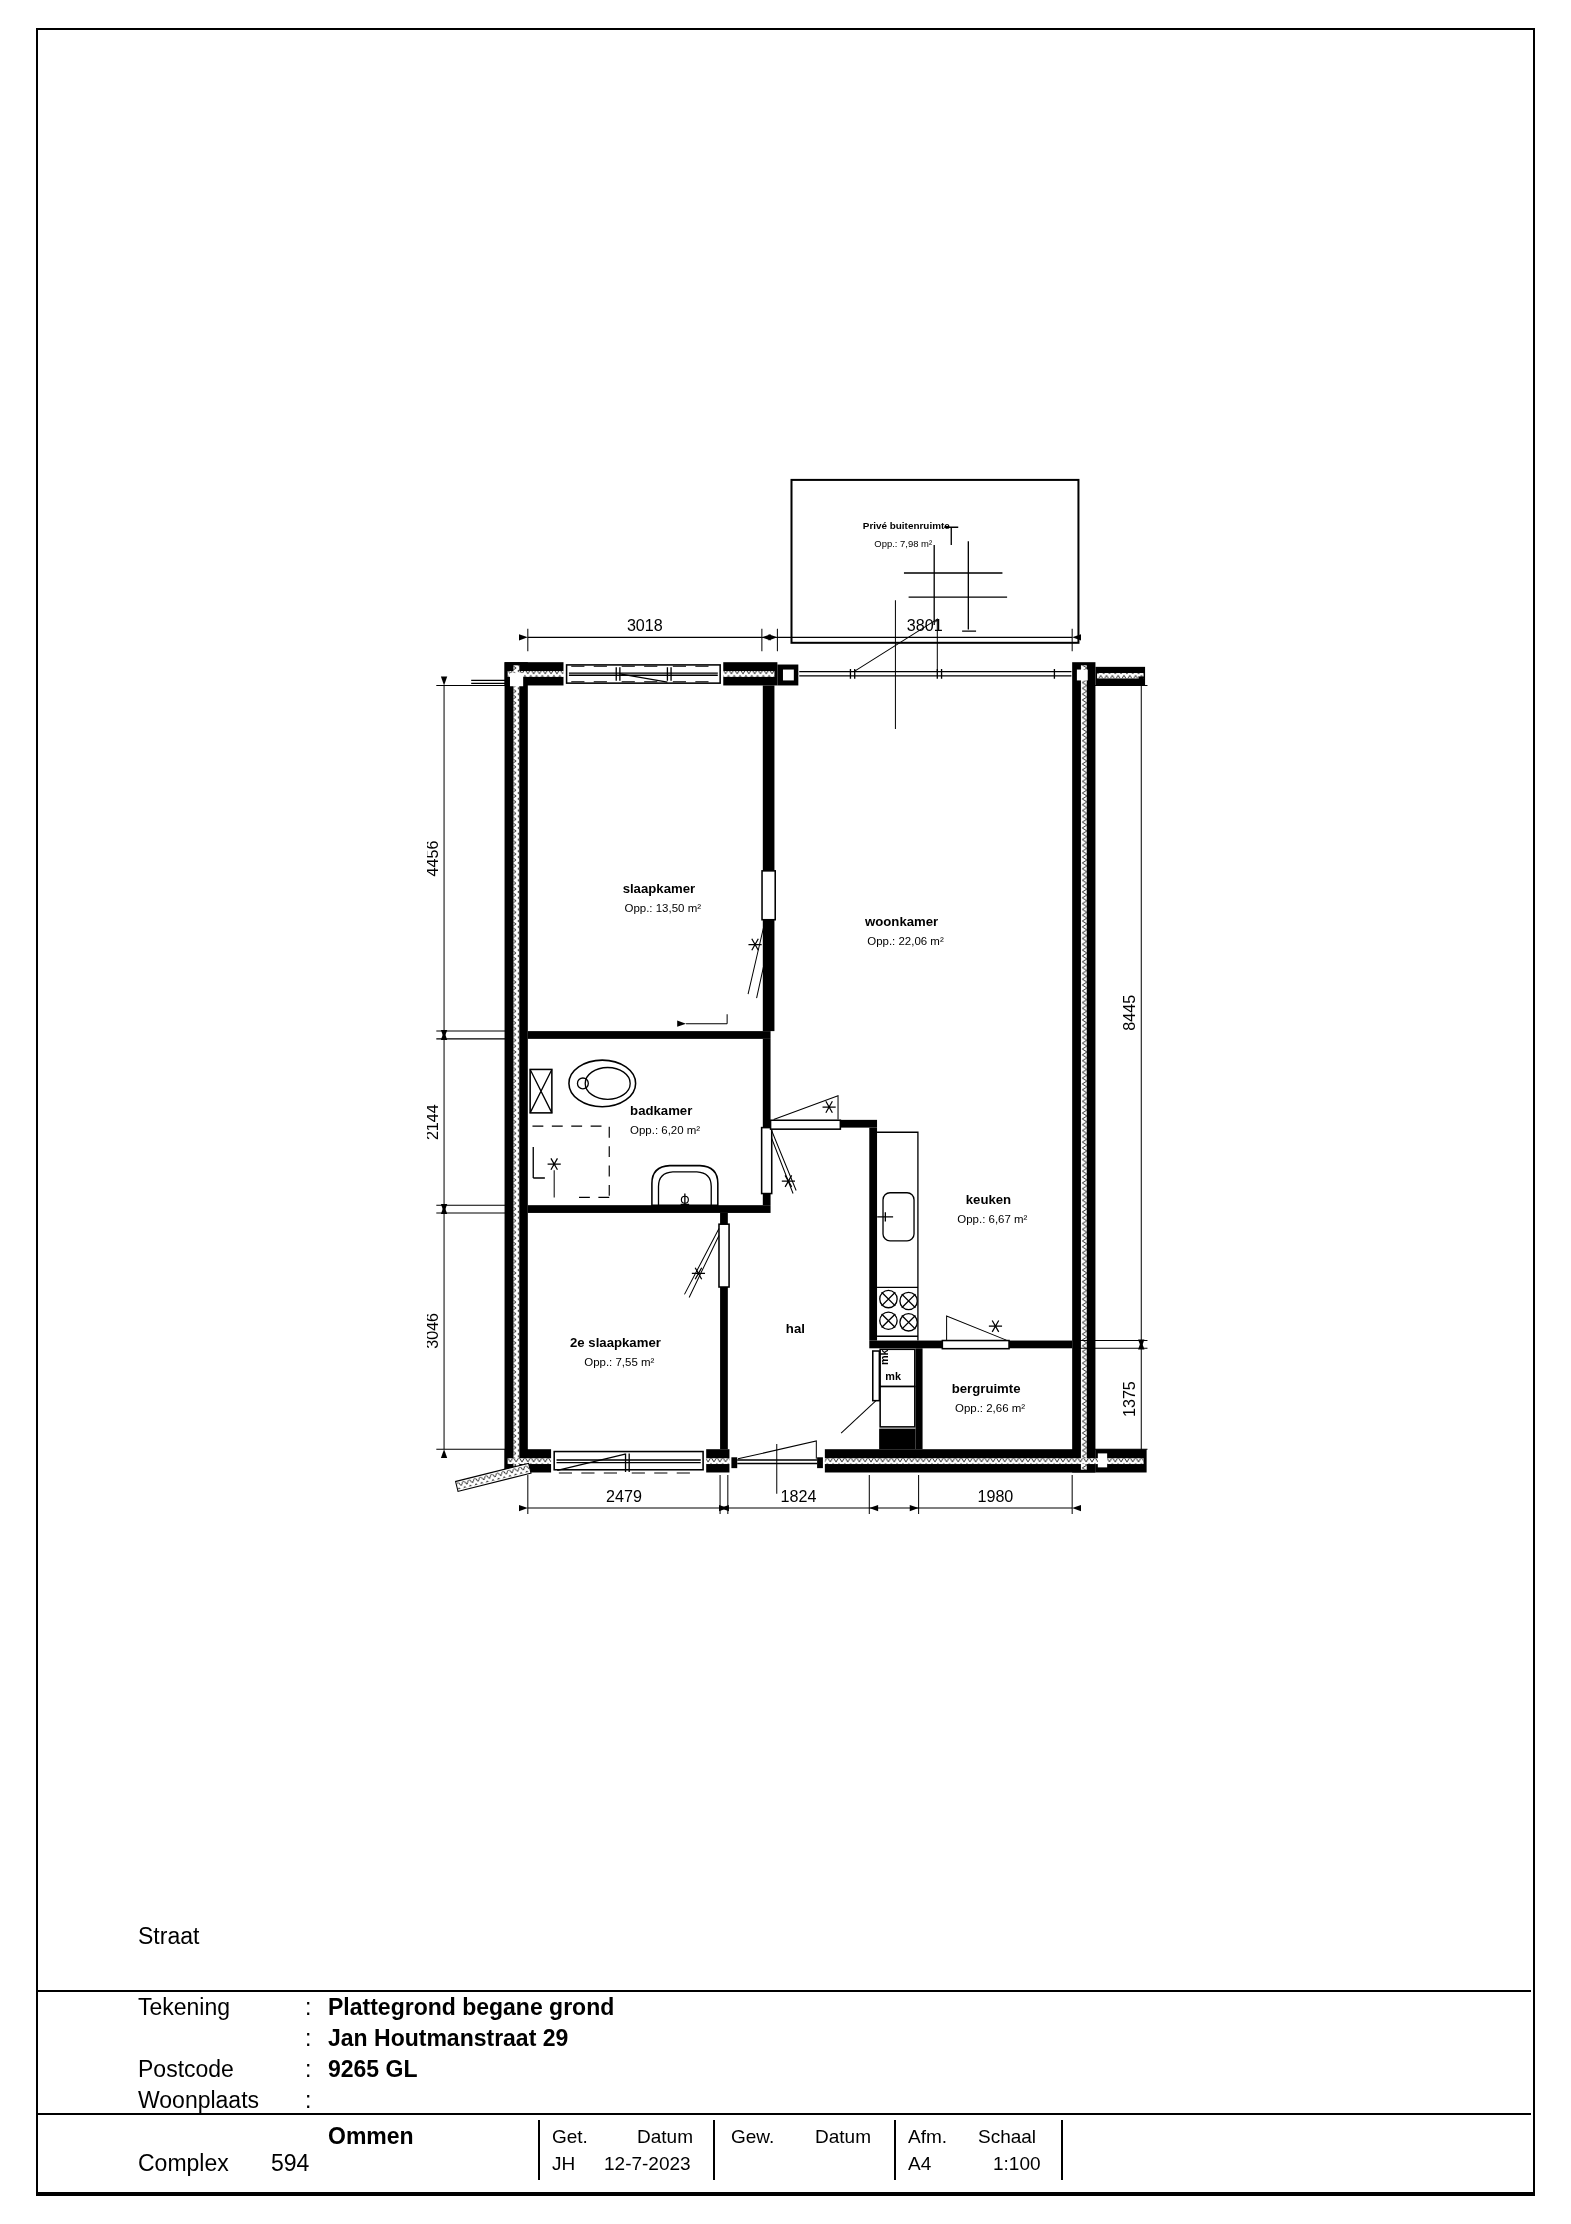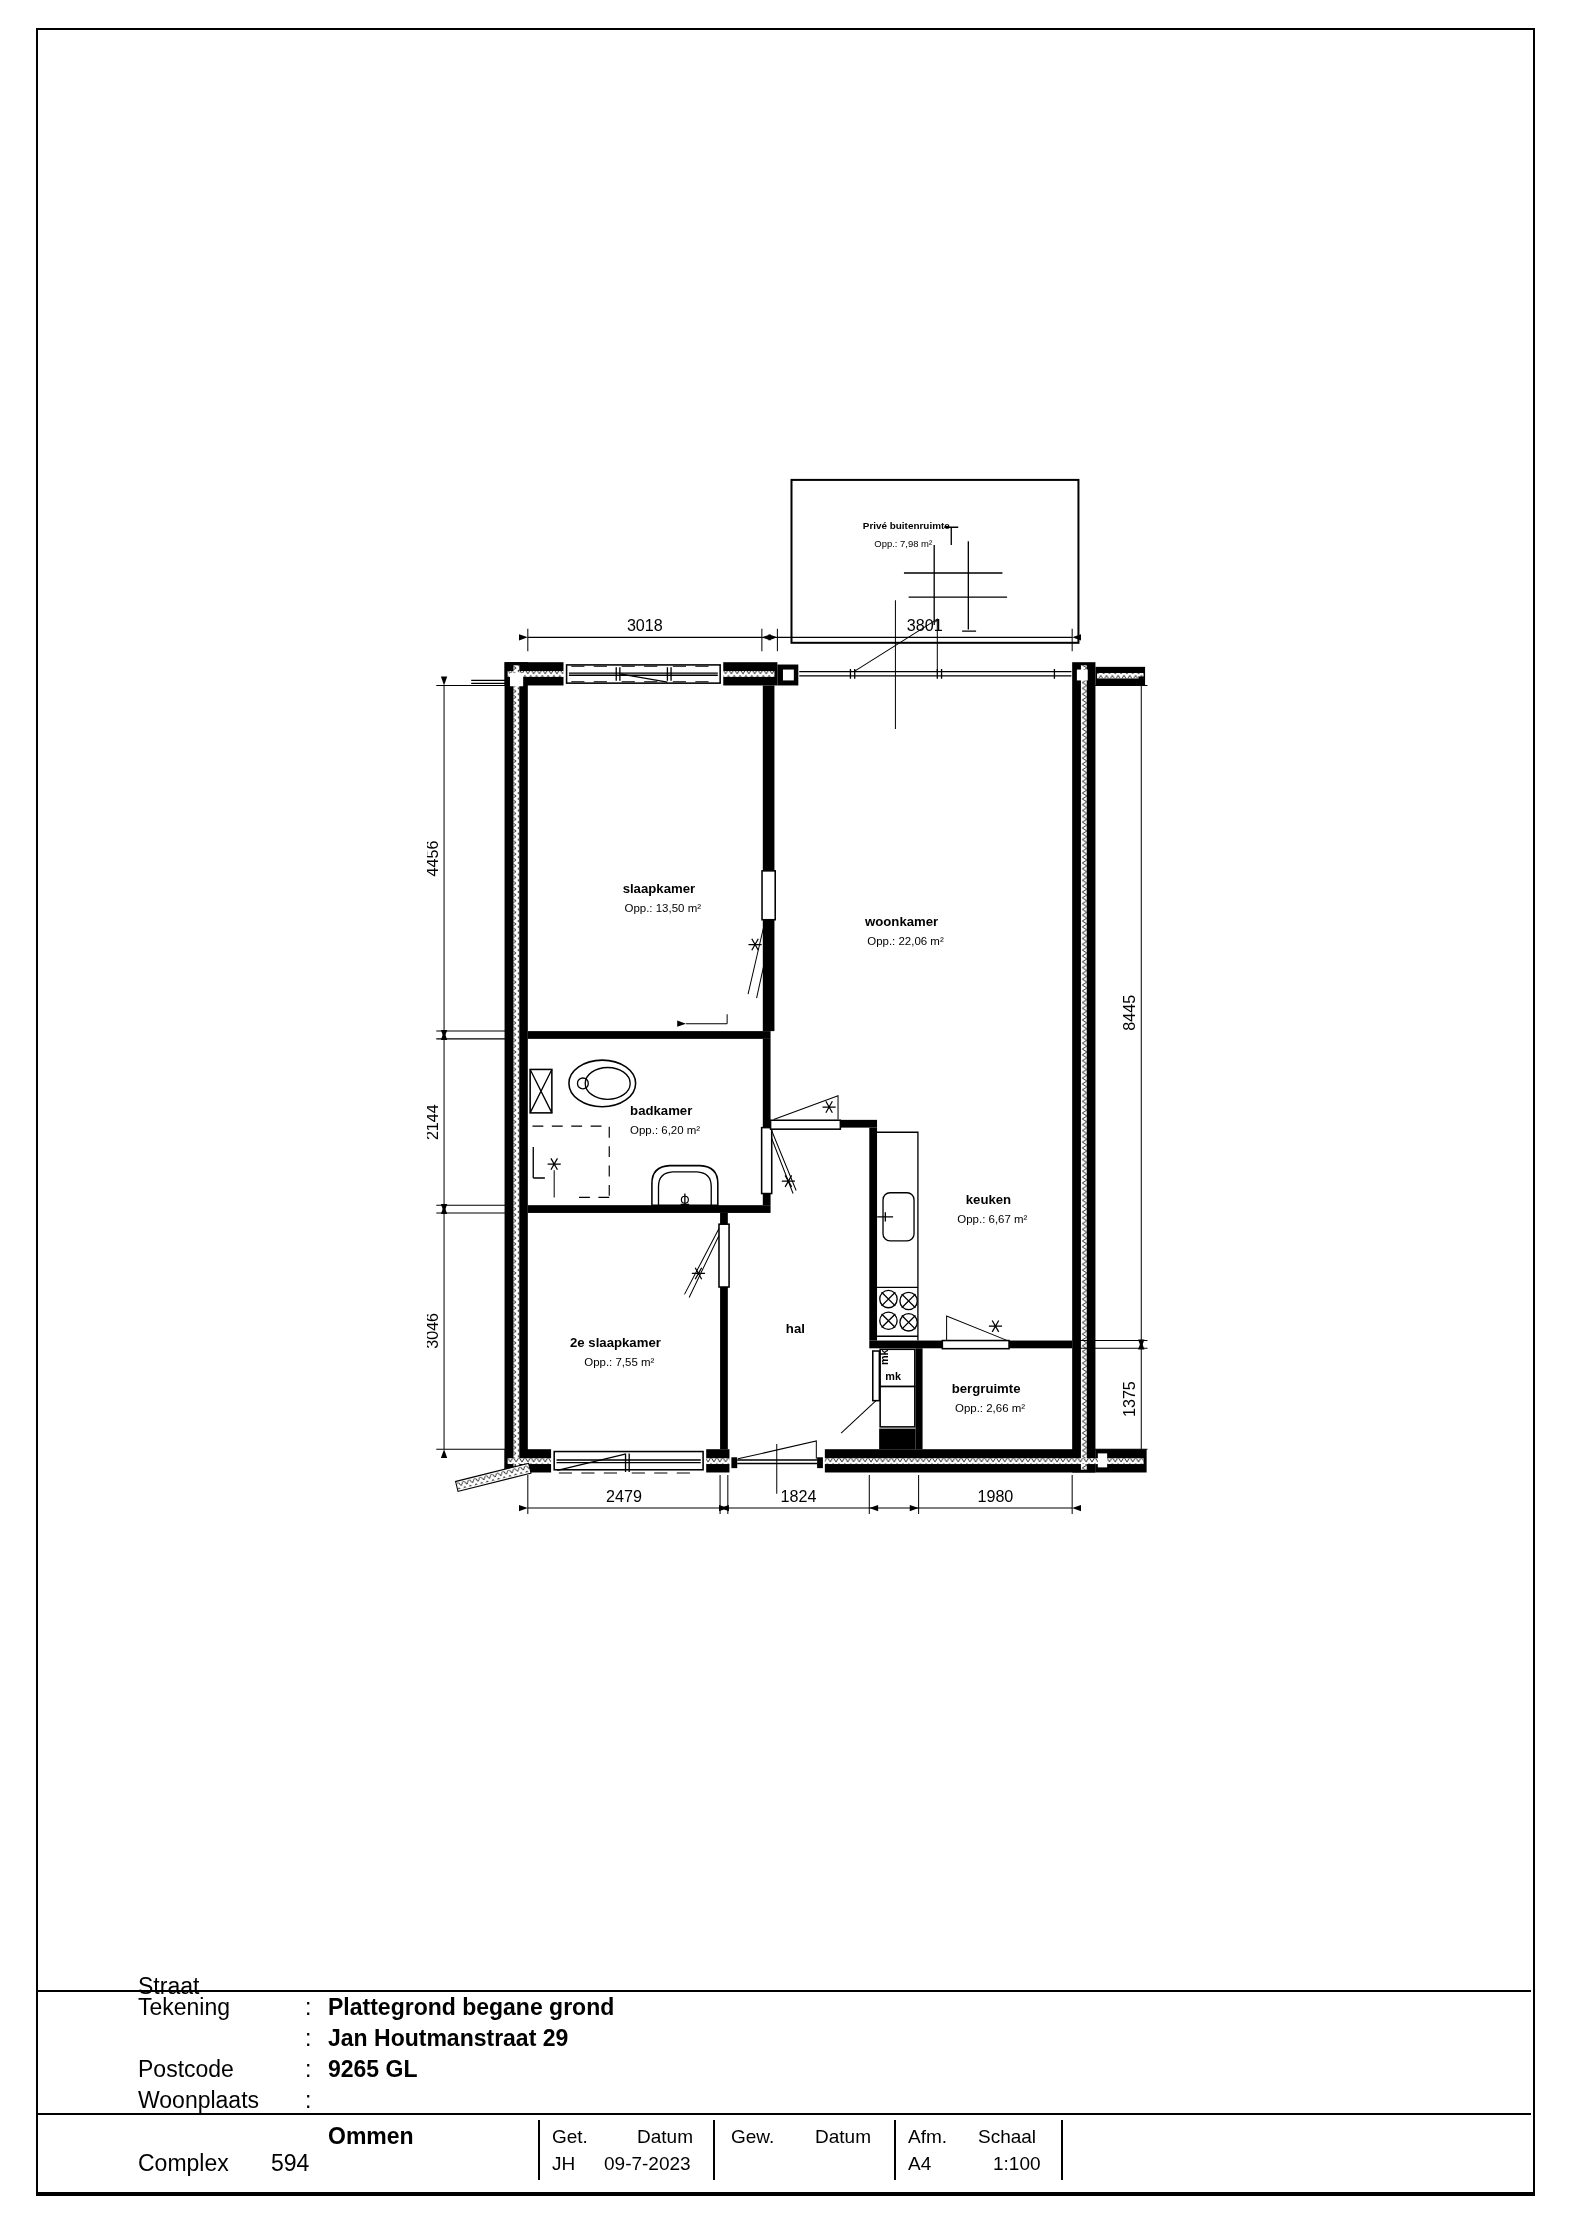--- a/index.html
+++ b/index.html
@@ -285,21 +285,21 @@
 
 
   <div>
     <div class="tb-line" style="top:1990px;"></div>
     <div class="tb-line" style="top:2113px;"></div>
 
     <div class="tb-field-label" style="top:1994px;">Tekening</div>
     <div class="tb-colon" style="top:1994px;">:</div>
     <div class="tb-field-value" style="top:1994px;">Plattegrond begane grond</div>
 
-    <div class="tb-field-label" style="top:1973px;">Straat</div>
+    <div class="tb-field-label" style="top:1923px;">Straat</div>
     <div class="tb-colon" style="top:2025px;">:</div>
     <div class="tb-field-value" style="top:2025px;">Jan Houtmanstraat 29</div>
 
     <div class="tb-field-label" style="top:2056px;">Postcode</div>
     <div class="tb-colon" style="top:2056px;">:</div>
     <div class="tb-field-value" style="top:2056px;">9265 GL</div>
 
     <div class="tb-field-label" style="top:2087px;">Woonplaats</div>
     <div class="tb-colon" style="top:2087px;">:</div>
     <div class="tb-field-value" style="top:2087px;margin-top:36px;">Ommen</div>
@@ -313,17 +313,17 @@
     <div class="tb-bar" style="left:1061px;"></div>
 
     <div class="tb-meta" style="left:552px;top:2126px;text-align:right;">Get.</div>
     <div class="tb-meta" style="left:637px;top:2126px;">Datum</div>
     <div class="tb-meta" style="left:731px;top:2126px;">Gew.</div>
     <div class="tb-meta" style="left:815px;top:2126px;">Datum</div>
     <div class="tb-meta" style="left:908px;top:2126px;">Afm.</div>
     <div class="tb-meta" style="left:978px;top:2126px;">Schaal</div>
 
     <div class="tb-meta" style="left:552px;top:2153px;">JH</div>
-    <div class="tb-meta" style="left:604px;top:2153px;">09-7-2023</div>
+    <div class="tb-meta" style="left:604px;top:2153px;">12-7-2023</div>
     <div class="tb-meta" style="left:908px;top:2153px;">A4</div>
     <div class="tb-meta" style="left:993px;top:2153px;">1:100</div>
   </div>
 </div>
 
 </body></html>

